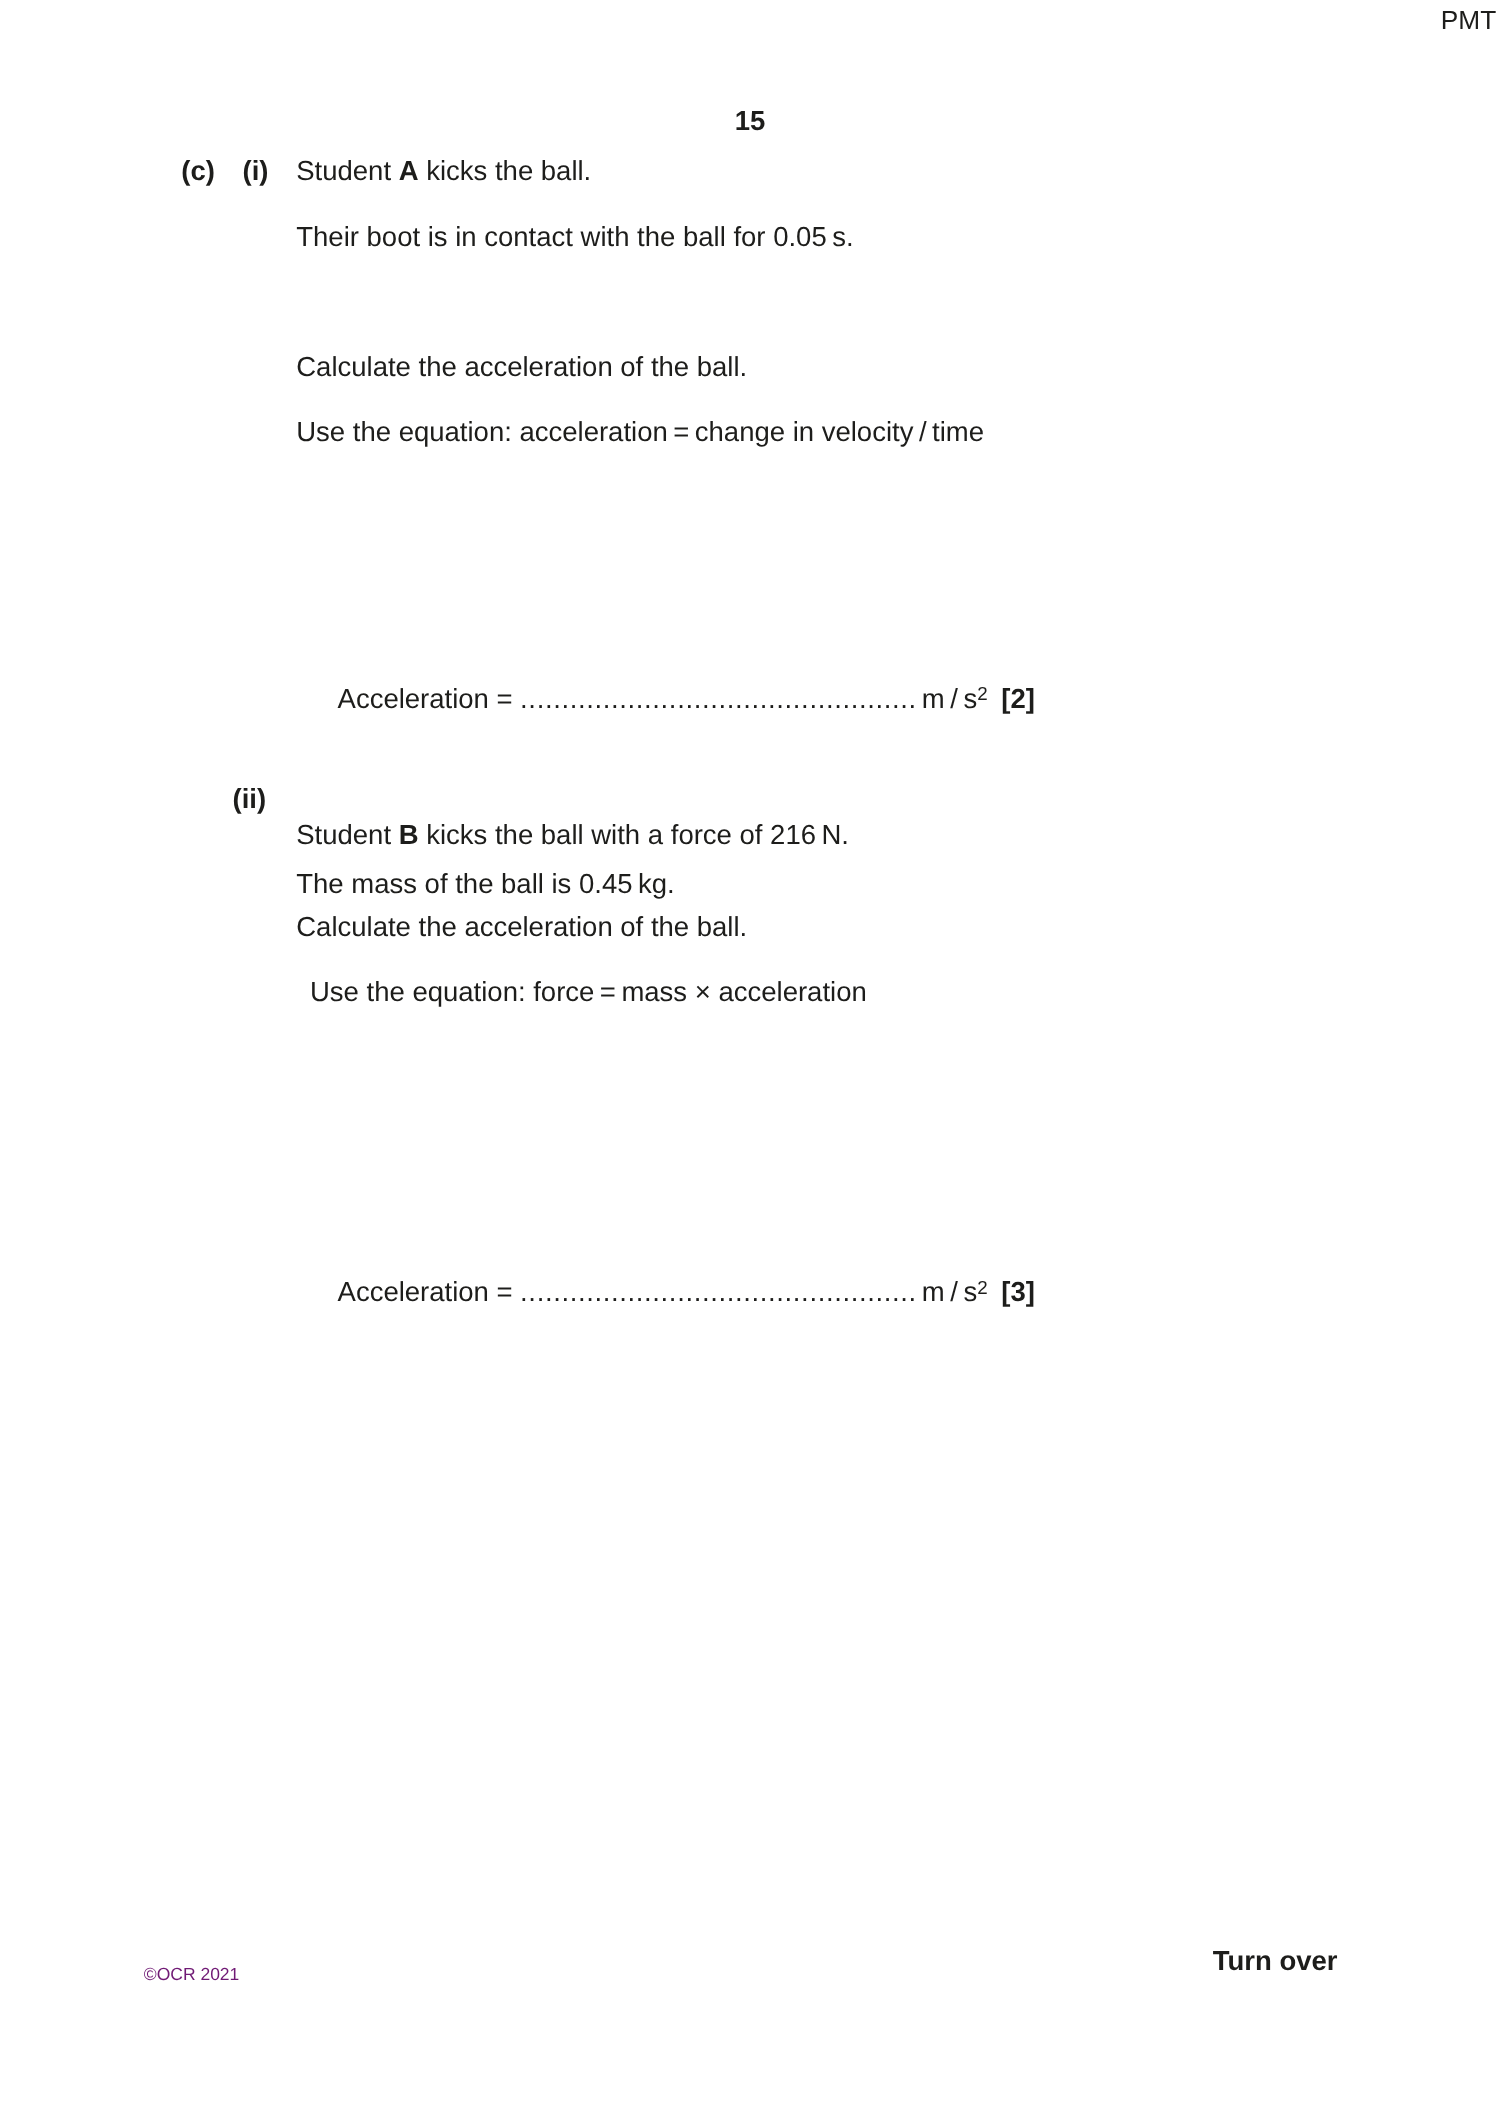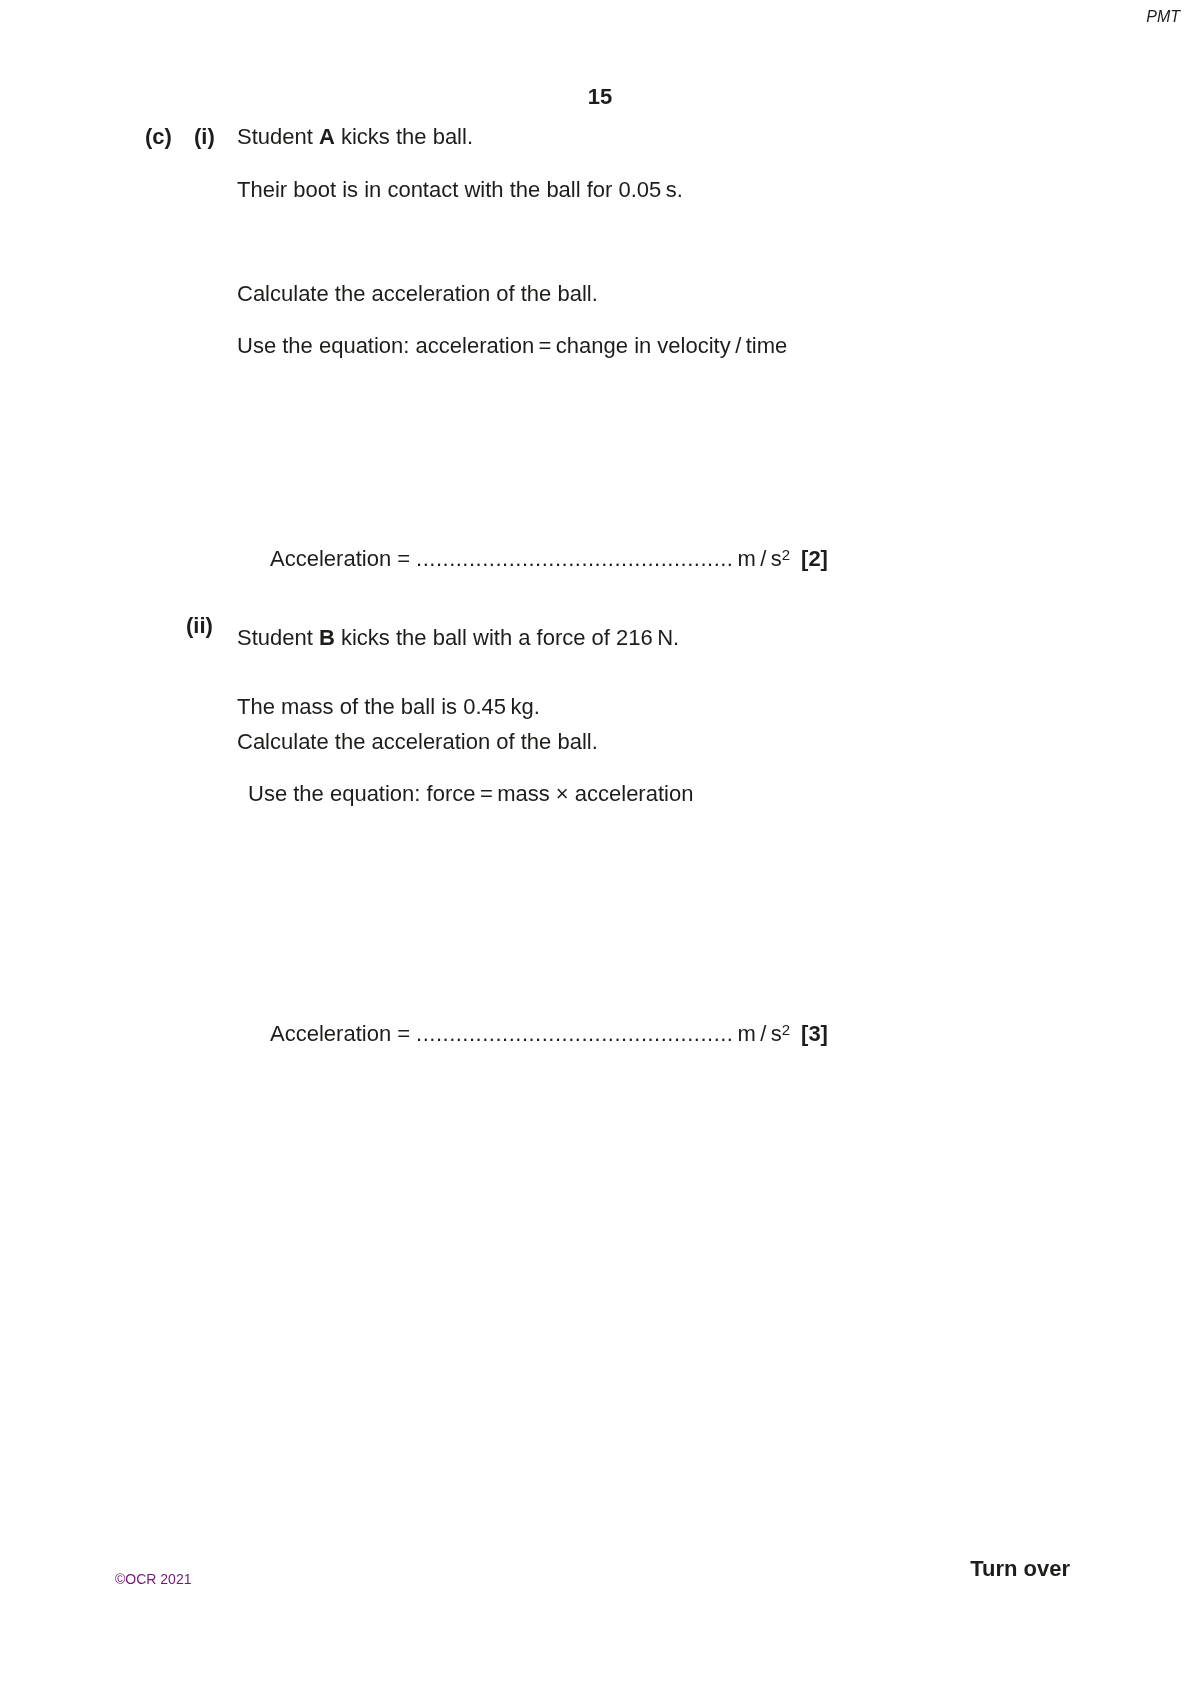--- a/index.html
+++ b/index.html
@@ -18,42 +18,41 @@
     overflow: hidden;
   }
   .row {
     position: absolute;
     line-height: 26px;
     white-space: nowrap;
   }
   .b { font-weight: bold; }
   .pmt {
     top: 4px;
-    right: 20px;
-    font-style: italic;
-    font-size: 16px;
+    right: 3px;
+    font-size: 21px;
   }
   .page-num {
     top: 84px;
     left: 0;
     width: 1200px;
     text-align: center;
     font-weight: bold;
   }
   .q-label-c  { top: 124px; left: 145px; font-weight: bold; }
   .q-label-i  { top: 124px; left: 194px; font-weight: bold; }
-  .q-label-ii { top: 613px; left: 186px; font-weight: bold; }
+  .q-label-ii { top: 626px; left: 186px; font-weight: bold; }
 
   .i-intro  { top: 124px; left: 237px; }
   .i-line0  { top: 177px; left: 237px; }
   .i-line1  { top: 229px; left: 237px; }
   .i-line2  { top: 281px; left: 237px; }
   .i-line3  { top: 333px; left: 237px; }
 
-  .ii-intro { top: 625px; left: 237px; text-align: center; }
+  .ii-intro { top: 655px; left: 237px; text-align: center; }
   .ii-line0 { top: 694px; left: 237px; }
   .ii-line1 { top: 729px; left: 237px; }
   .ii-line2 { top: 781px; left: 248px; }
 
   .answer {
     left: 0;
     width: 1098px;
     text-align: center;
   }
   .answer-1 { top: 546px; }

